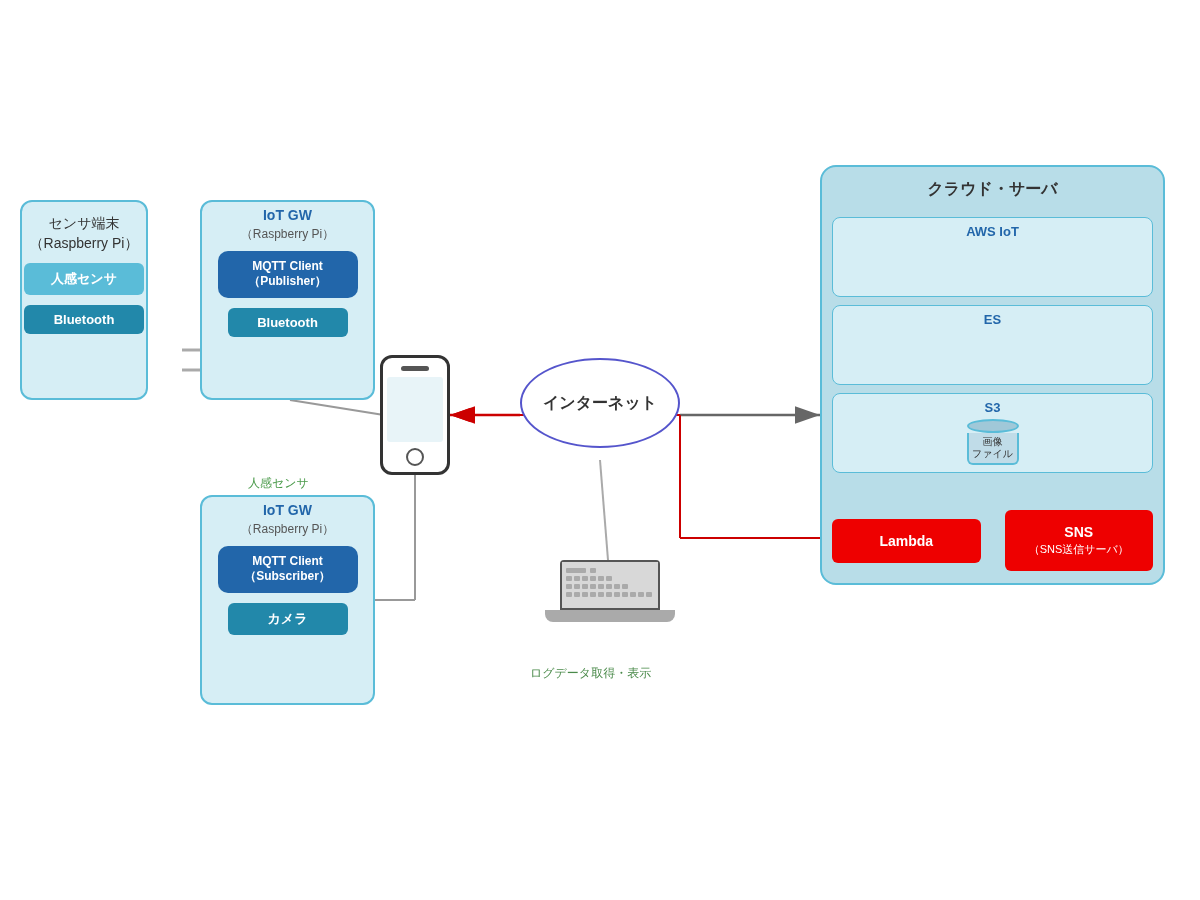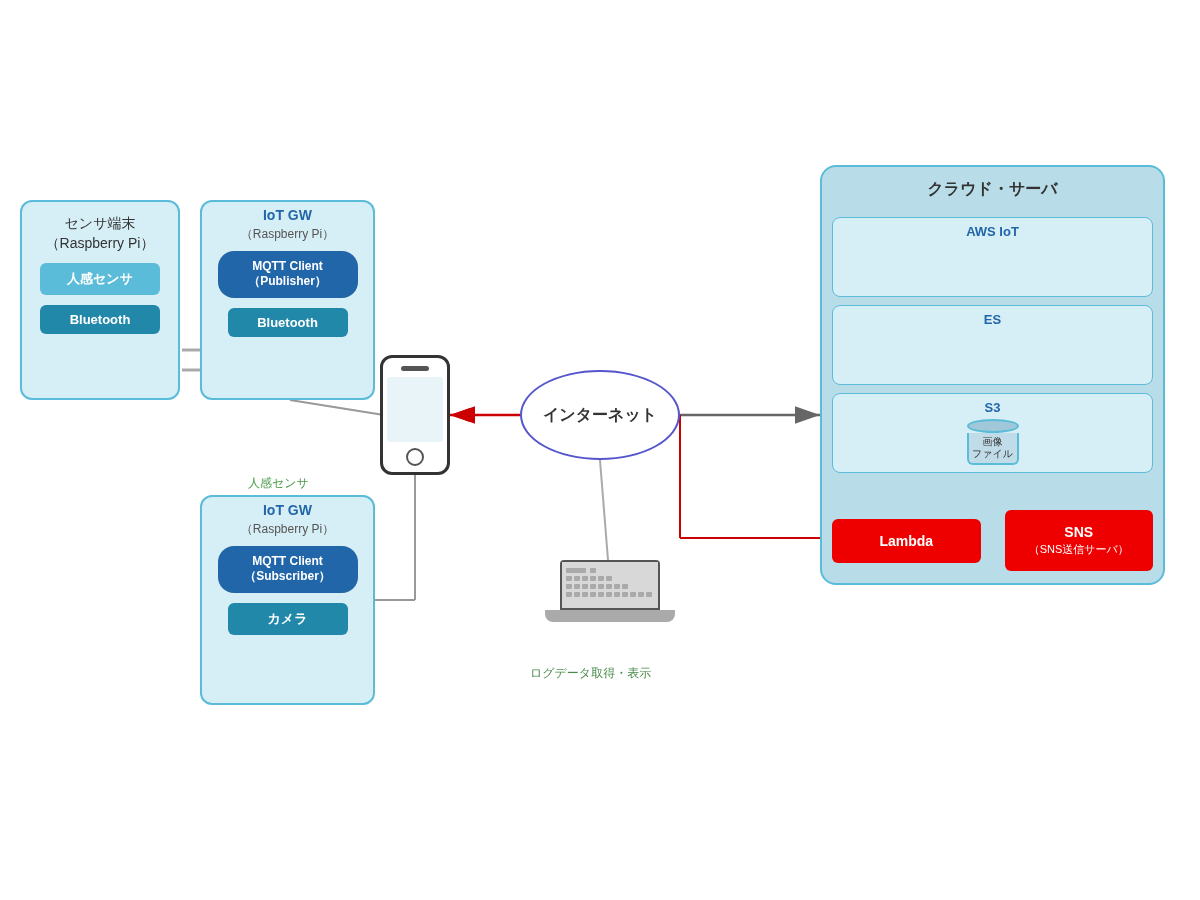--- a/index.html
+++ b/index.html
@@ -21,21 +21,21 @@
       position: absolute;
       border-radius: 8px;
       display: flex;
       flex-direction: column;
       align-items: center;
     }
     
     .sensor-terminal {
       left: 20px;
       top: 200px;
-      width: 160px;
+      width: 128px;
       height: 200px;
       background: #d6eef5;
       border: 2px solid #5abcd8;
       border-radius: 12px;
     }
     .sensor-terminal-title {
       margin-top: 12px;
       font-size: 14px;
       color: #333;
       text-align: center;
@@ -76,21 +76,21 @@
       font-size: 14px;
       font-weight: bold;
       color: #2266aa;
       text-align: center;
       margin-top: 4px;
       line-height: 1.3;
     }
     .mqtt-box {
       width: 140px;
       background: #2266aa;
-      border-radius: 16px;
+      border-radius: 10px;
       color: #fff;
       font-size: 12px;
       font-weight: bold;
       text-align: center;
       padding: 8px 4px;
       margin-top: 8px;
     }
     
     .cloud-server {
       left: 820px;
@@ -188,21 +188,21 @@
       padding: 14px 4px;
     }
     .red-box-sub {
       font-size: 11px;
       font-weight: normal;
     }
     
     .internet-ellipse {
       position: absolute;
       left: 520px;
-      top: 370px;
+      top: 358px;
       width: 160px;
       height: 90px;
       border: 2.5px solid #5555cc;
       border-radius: 50%;
       display: flex;
       align-items: center;
       justify-content: center;
       background: #fff;
     }
     .internet-label {

